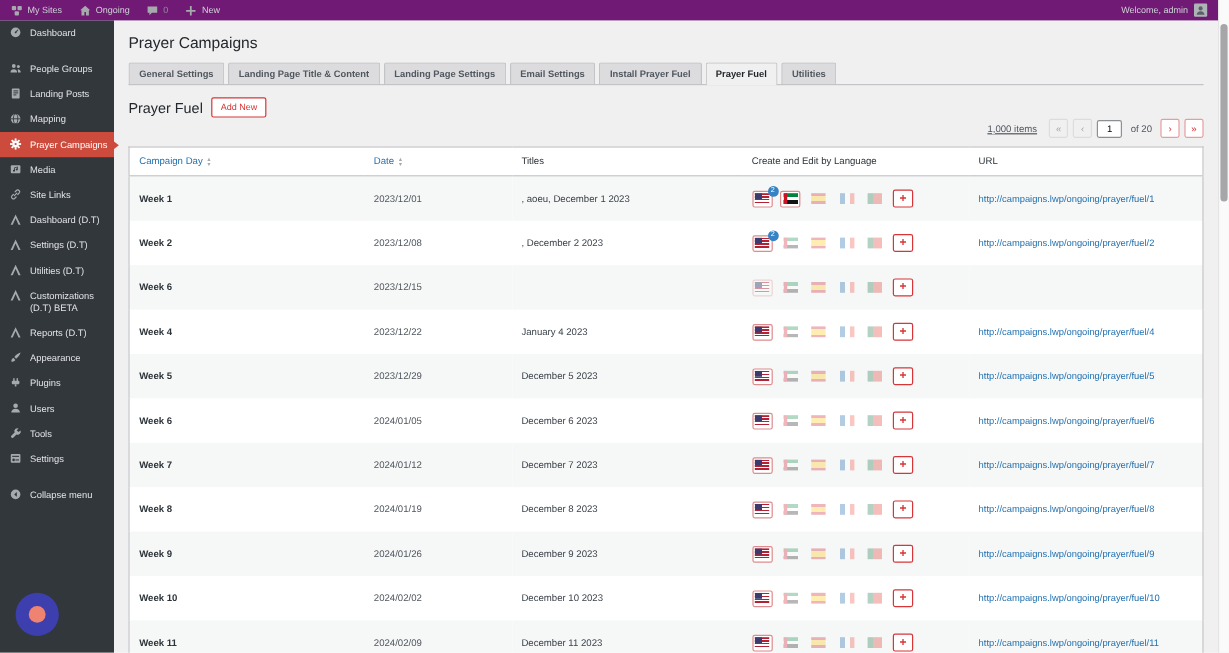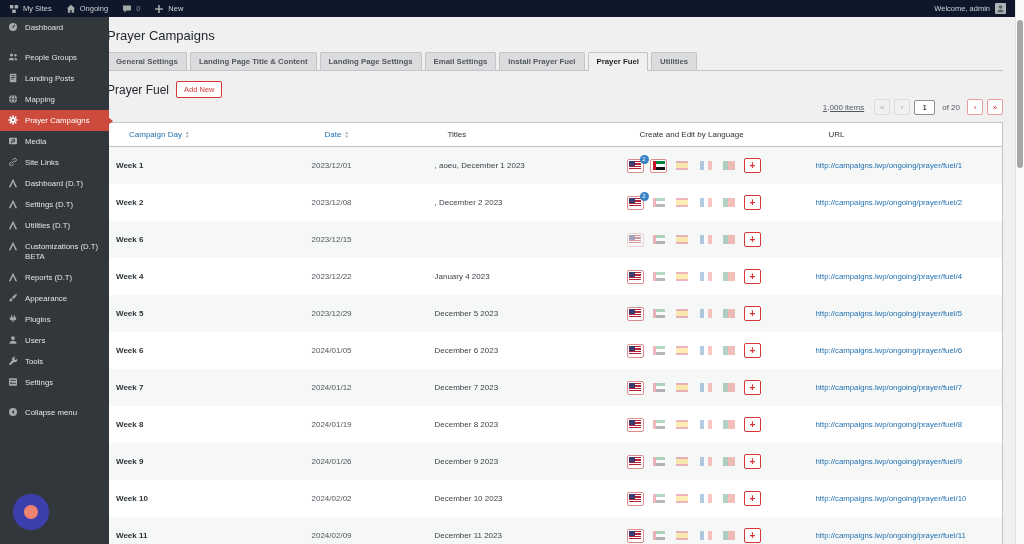--- a/index.html
+++ b/index.html
@@ -1,31 +1,31 @@
 <!DOCTYPE html>
 <html><head>
 <meta charset="utf-8">
 <style>
   * { box-sizing: border-box; margin: 0; padding: 0; }
   html,body { width:1024px; height:544px; overflow:hidden; }
   body { font-family:"Liberation Sans", sans-serif; background:#f0f0f1; position:relative; }
 
   
-  #adminbar { position:absolute; top:0; left:0; width:1015px; height:17px; background:#0f172a;
+  #adminbar { position:absolute; top:0; left:0; width:1015px; height:17px; background:#701a75;
     display:flex; justify-content:space-between; align-items:center; padding:0 9px; z-index:20;
     color:#ced2d6; font-size:7.5px; }
   .ab-left { display:flex; gap:14px; align-items:center; }
   .ab-item { display:flex; gap:4px; align-items:center; cursor:pointer; white-space:nowrap; }
   .ab-icon { color:#a7aaad; display:flex; }
   .ab-count { color:#8d9196; }
   .ab-right { display:flex; gap:5px; align-items:center; }
   .avatar { width:11px; height:11px; background:#aeb3b7; border-radius:1px; display:flex; align-items:center; justify-content:center; color:#5a6066; }
 
   
-  #sidebar { position:absolute; top:17px; left:0; width:109px; bottom:0; background:#32373c; z-index:10; }
+  #sidebar { position:absolute; top:17px; left:0; width:95px; bottom:0; background:#32373c; z-index:10; }
   .menu-item { position:relative; display:flex; gap:7px; padding:5px 5px 5px 8px; font-size:7.8px;
     line-height:10px; align-items:flex-start; color:#e2e4e7; cursor:pointer; }
   .menu-item .mi-icon { color:#a7aaad; display:flex; margin-top:0; flex:0 0 auto; }
   .menu-item .mi-label { padding-top:1px; }
   .menu-item.active { background:#cc4b3c; color:#fff; }
   .menu-item.active .mi-icon { color:#fff; }
   .menu-item.active::after { content:""; position:absolute; right:-8px; top:50%; transform:translateY(-50%);
     border:4px solid transparent; border-left:5px solid #cc4b3c; }
   .menu-item .hole { fill:#32373c; }
   .menu-item.active .hole { fill:#cc4b3c; }
@@ -51,21 +51,21 @@
   .pg-btn { width:16px; height:16px; border-radius:2px; font-size:8px; display:flex; align-items:center;
     justify-content:center; cursor:pointer; }
   .pg-btn.disabled { background:#f0f0f1; border:1px solid #dcdcde; color:#a7aaad; }
   .pg-btn.red { background:#fff; border:1px solid #e79d9e; color:#d63638; }
   .pg-input { width:21px; height:15px; border:1px solid #8c8f94; border-radius:2px; text-align:center;
     font-size:8px; font-family:"Liberation Sans",sans-serif; background:#fff; }
   .pg-of { font-size:8px; color:#50575e; margin:0 3px; }
 
   
   table { width:100%; border-collapse:collapse; background:#fff; border:1px solid #c3c4c7; }
-  thead th { text-align:left; font-size:8px; font-weight:400; color:#2c3338; padding:7px 21px;
+  thead th { text-align:left; font-size:8px; font-weight:400; color:#2c3338; padding:7px 8px;
     border-bottom:1px solid #c3c4c7; white-space:nowrap; background:#fff; }
   thead th.sortable { color:#2271b1; cursor:pointer; }
   .sort-arrows { display:inline-flex; flex-direction:column; vertical-align:middle; margin-left:3px;
     line-height:4px; font-size:4.5px; color:#a7aaad; }
   tbody td { font-size:8px; padding:11px 8px; vertical-align:middle; }
   tbody tr:nth-child(odd) { background:#f6f7f7; }
   td.day { font-weight:700; color:#2c3338;margin-top:16px; }
   td.date { color:#50575e; }
   td.title { color:#3c434a; }
   a.url { color:#2271b1; text-decoration:none; font-size:7.8px; }

